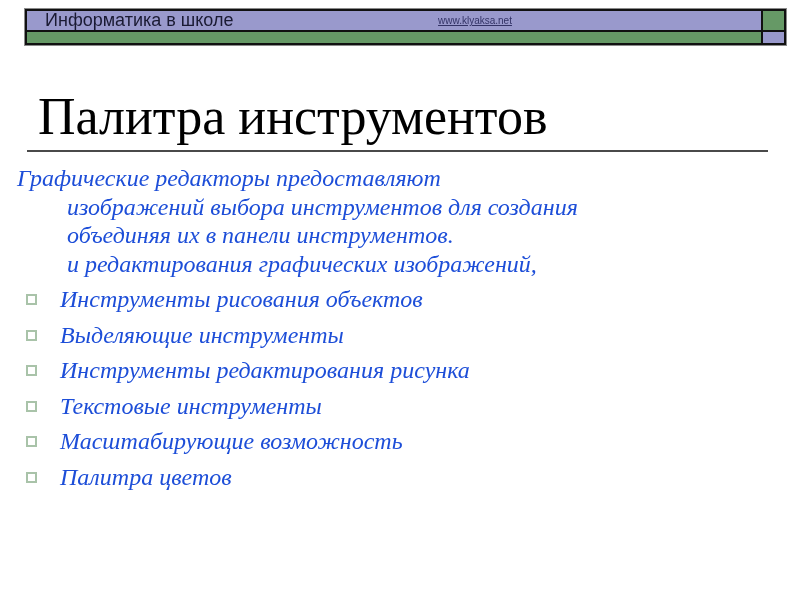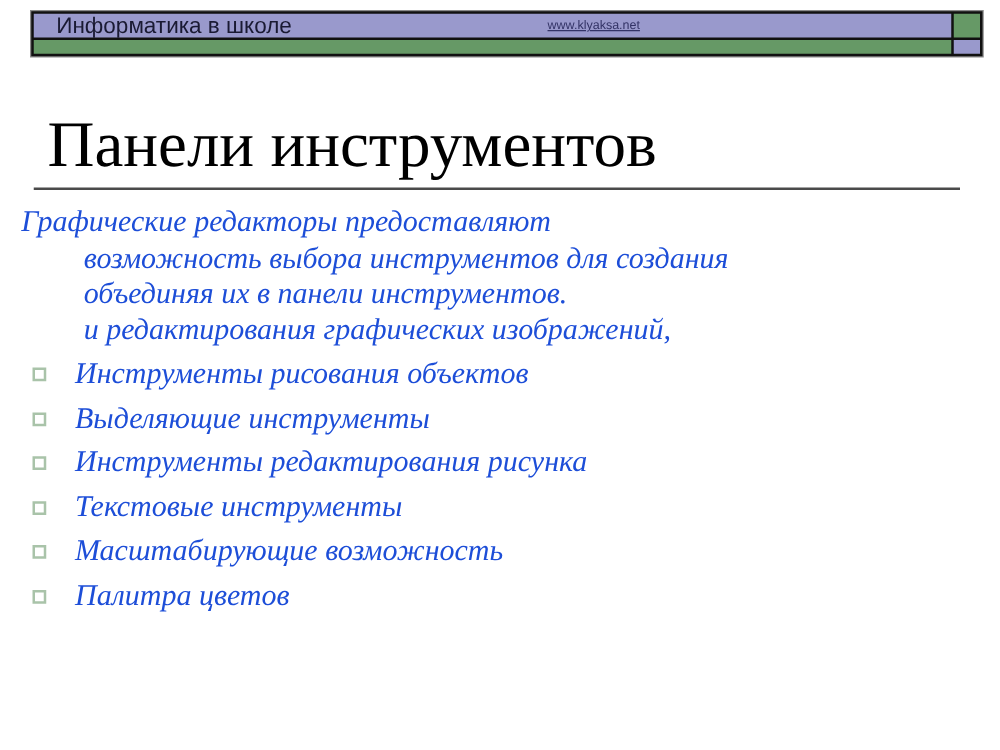--- a/index.html
+++ b/index.html
@@ -65,28 +65,28 @@
   <div class="hdr">
     <div class="cell cell-main">
       <span class="site-label">Информатика в школе</span>
       <a class="site-link">www.klyaksa.net</a>
     </div>
     <div class="cell cell-cap-top"></div>
     <div class="cell cell-strip"></div>
     <div class="cell cell-cap-bot"></div>
   </div>
 
-  <h1 class="slide-title">Панели инструментов</h1>
+  <h1 class="slide-title">Палитра инструментов</h1>
   <div class="divider"></div>
 
   <div class="body-block">
     <div id="paragraph">
   <div class="para-line">Графические редакторы предоставляют</div>
 
-  <div class="para-line indent">возможность выбора инструментов для создания</div>
+  <div class="para-line indent">изображений выбора инструментов для создания</div>
 
   <div class="para-line indent">объединяя их в панели инструментов.</div>
 
   <div class="para-line indent">и редактирования графических изображений,</div>
 </div>
     <ul class="bullet-list" id="bullet-list">
   <li class="bullet-item">
     <span class="bullet-sq"></span>
     <span class="bullet-text">Инструменты рисования объектов</span>
   </li>

